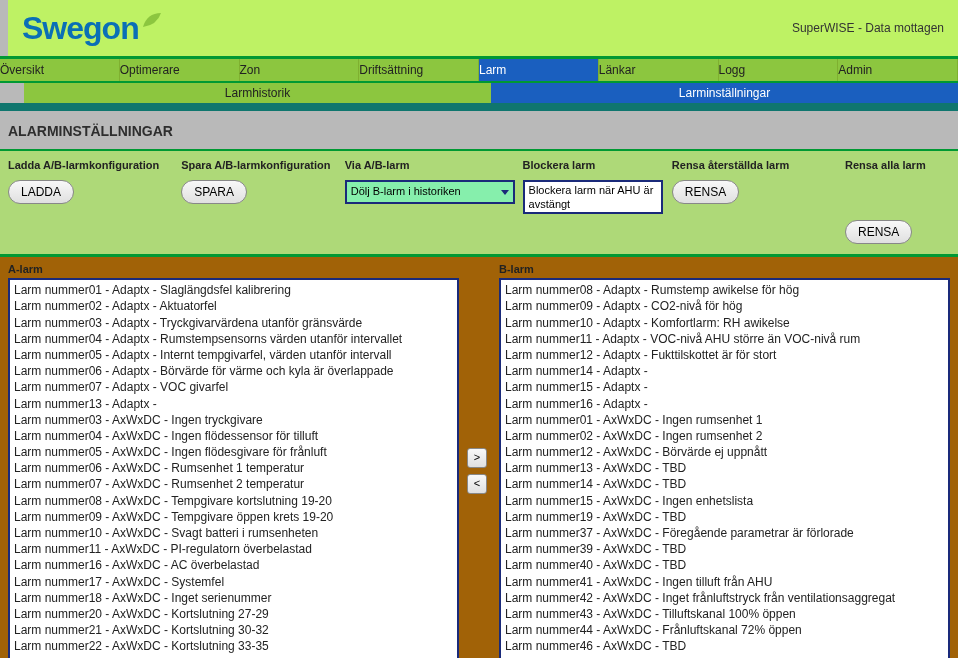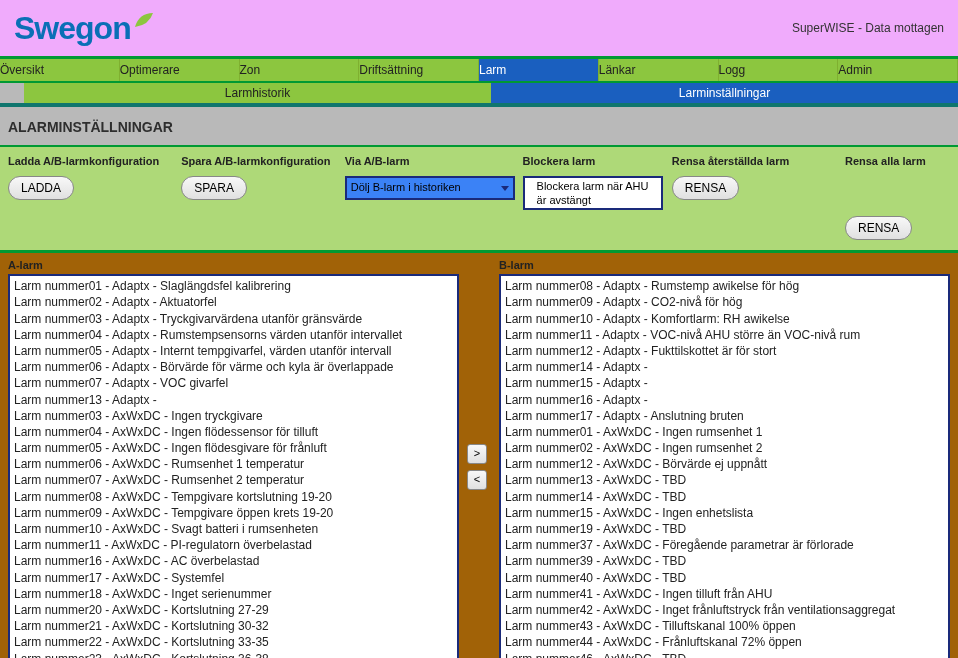--- a/index.html
+++ b/index.html
@@ -5,26 +5,27 @@
 * { box-sizing: border-box; margin: 0; padding: 0; }
 body {
   font-family: Arial, sans-serif;
   font-size: 12px;
   background: #b9b9b9;
   width: 958px;
   height: 658px;
   overflow: hidden;
 }
 .header {
-  background: #f0abfc;
+  background: #bef264;
   height: 56px;
   display: flex;
   justify-content: space-between;
   align-items: center;
   padding: 0 14px;
+  margin-left: 8px;
 }
 .logo {
   display: flex;
   align-items: center;
 }
 .logo-text {
   font-size: 32px;
   font-weight: bold;
   color: #0a6fb6;
   letter-spacing: -1px;
@@ -52,21 +53,21 @@
   color: #222;
   cursor: pointer;
   border-right: 1px solid #7fb030;
 }
 .tab.active {
   background: #1a5fbf;
   color: #fff;
 }
 .subtabs-row {
   display: flex;
-  border-bottom: 4px solid #0f766e;
+  border-bottom: 8px solid #0f766e;
   padding-left: 24px;
 }
 .subtab {
   flex: 1;
   text-align: center;
   padding: 3px 0;
   font-size: 12px;
   color: #222;
   cursor: pointer;
 }
@@ -111,21 +112,21 @@
 .btn {
   background: linear-gradient(#f8f8f8,#e0e0e0);
   border: 1px solid #888;
   border-radius: 12px;
   padding: 4px 12px;
   font-size: 12px;
   cursor: pointer;
   width: fit-content;
 }
 .select-box {
-  background: #3b82f6;
+  background: #86efac;
   border: 2px solid #1a2a7a;
   font-size: 11px;
   padding: 3px 4px;
   width: 170px;
   height: 24px;
   cursor: pointer;
   position: relative;
 }
 .select-box::after {
   content: '';
@@ -133,21 +134,21 @@
   right: 4px;
   top: 8px;
   border-left: 4px solid transparent;
   border-right: 4px solid transparent;
   border-top: 5px solid #1a2a7a;
 }
 .checkbox-area {
   background: #fff;
   border: 2px solid #1a2a7a;
   font-size: 11px;
-  padding: 2px 12px;
+  padding: 2px 4px;
   width: 140px;
   height: 34px;
   line-height: 1.3;
   display: flex;
   align-items: center;
 }
 .alarm-section {
   background: #a16207;
   padding: 6px 8px 8px 8px;
   display: flex;
@@ -302,21 +303,20 @@
     <div class="alarm-header">B-larm</div>
     <div class="alarm-list" id="b-list">
         <div class="alarm-item">Larm nummer08 - Adaptx - Rumstemp awikelse för hög</div>
         <div class="alarm-item">Larm nummer09 - Adaptx - CO2-nivå för hög</div>
         <div class="alarm-item">Larm nummer10 - Adaptx - Komfortlarm: RH awikelse</div>
         <div class="alarm-item">Larm nummer11 - Adaptx - VOC-nivå AHU större än VOC-nivå rum</div>
         <div class="alarm-item">Larm nummer12 - Adaptx - Fukttilskottet är för stort</div>
         <div class="alarm-item">Larm nummer14 - Adaptx -</div>
         <div class="alarm-item">Larm nummer15 - Adaptx -</div>
         <div class="alarm-item">Larm nummer16 - Adaptx -</div>
-        <div class="alarm-item">Larm nummer17 - Adaptx - Anslutning bruten</div>
         <div class="alarm-item">Larm nummer01 - AxWxDC - Ingen rumsenhet 1</div>
         <div class="alarm-item">Larm nummer02 - AxWxDC - Ingen rumsenhet 2</div>
         <div class="alarm-item">Larm nummer12 - AxWxDC - Börvärde ej uppnått</div>
         <div class="alarm-item">Larm nummer13 - AxWxDC - TBD</div>
         <div class="alarm-item">Larm nummer14 - AxWxDC - TBD</div>
         <div class="alarm-item">Larm nummer15 - AxWxDC - Ingen enhetslista</div>
         <div class="alarm-item">Larm nummer19 - AxWxDC - TBD</div>
         <div class="alarm-item">Larm nummer37 - AxWxDC - Föregående parametrar är förlorade</div>
         <div class="alarm-item">Larm nummer39 - AxWxDC - TBD</div>
         <div class="alarm-item">Larm nummer40 - AxWxDC - TBD</div>

